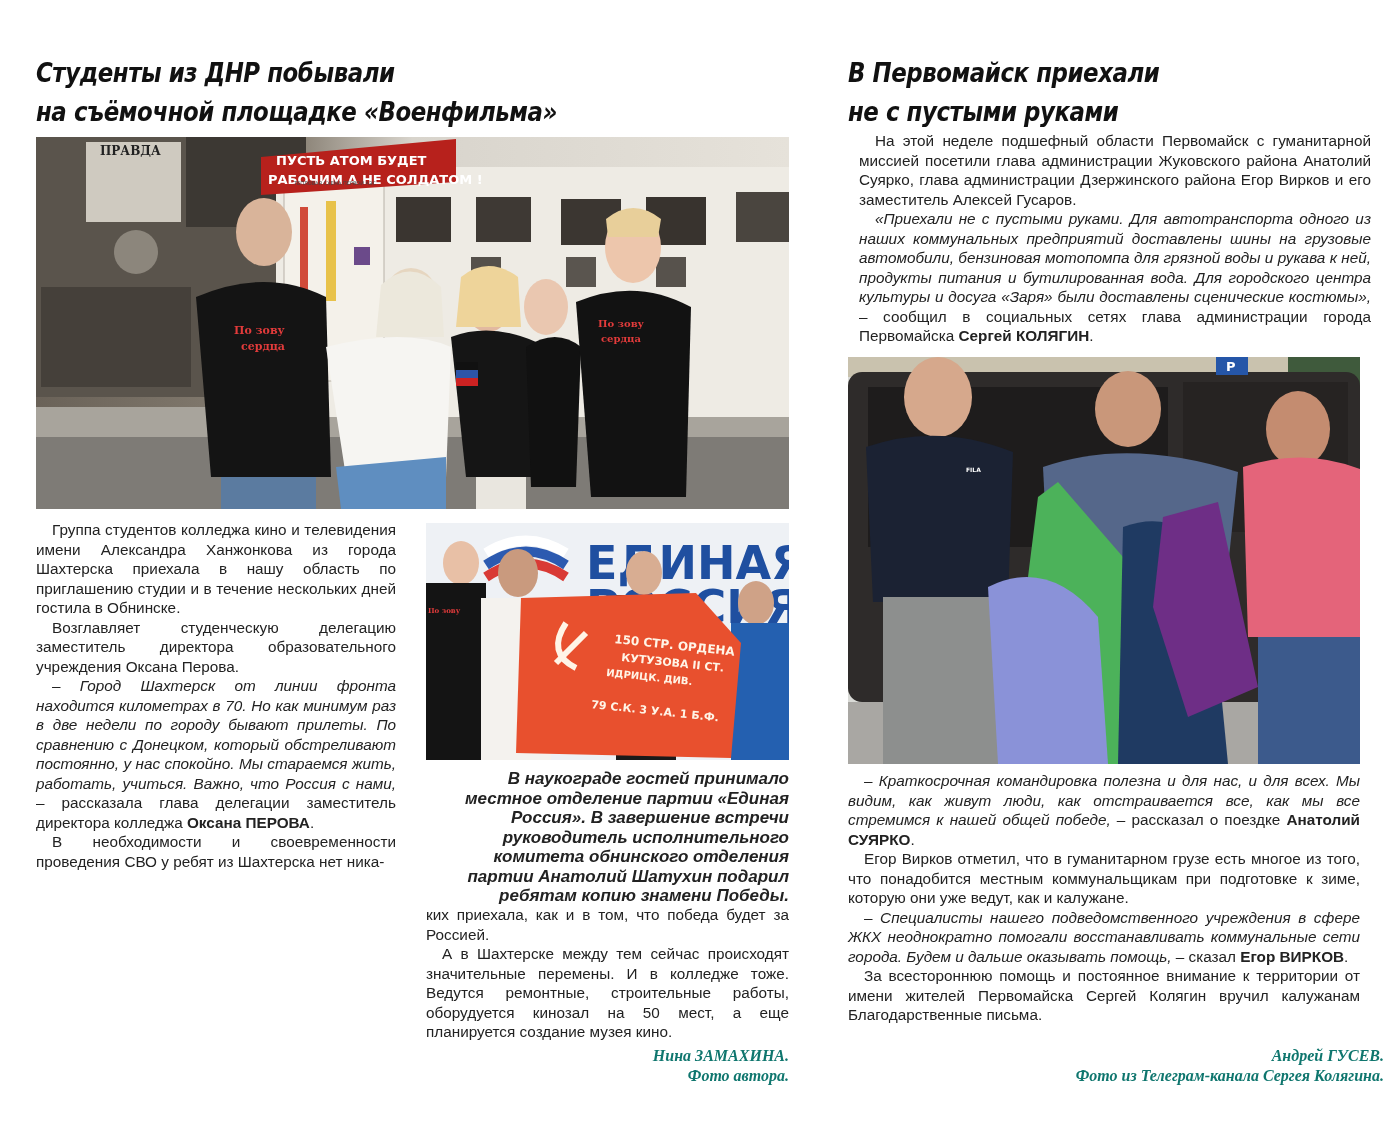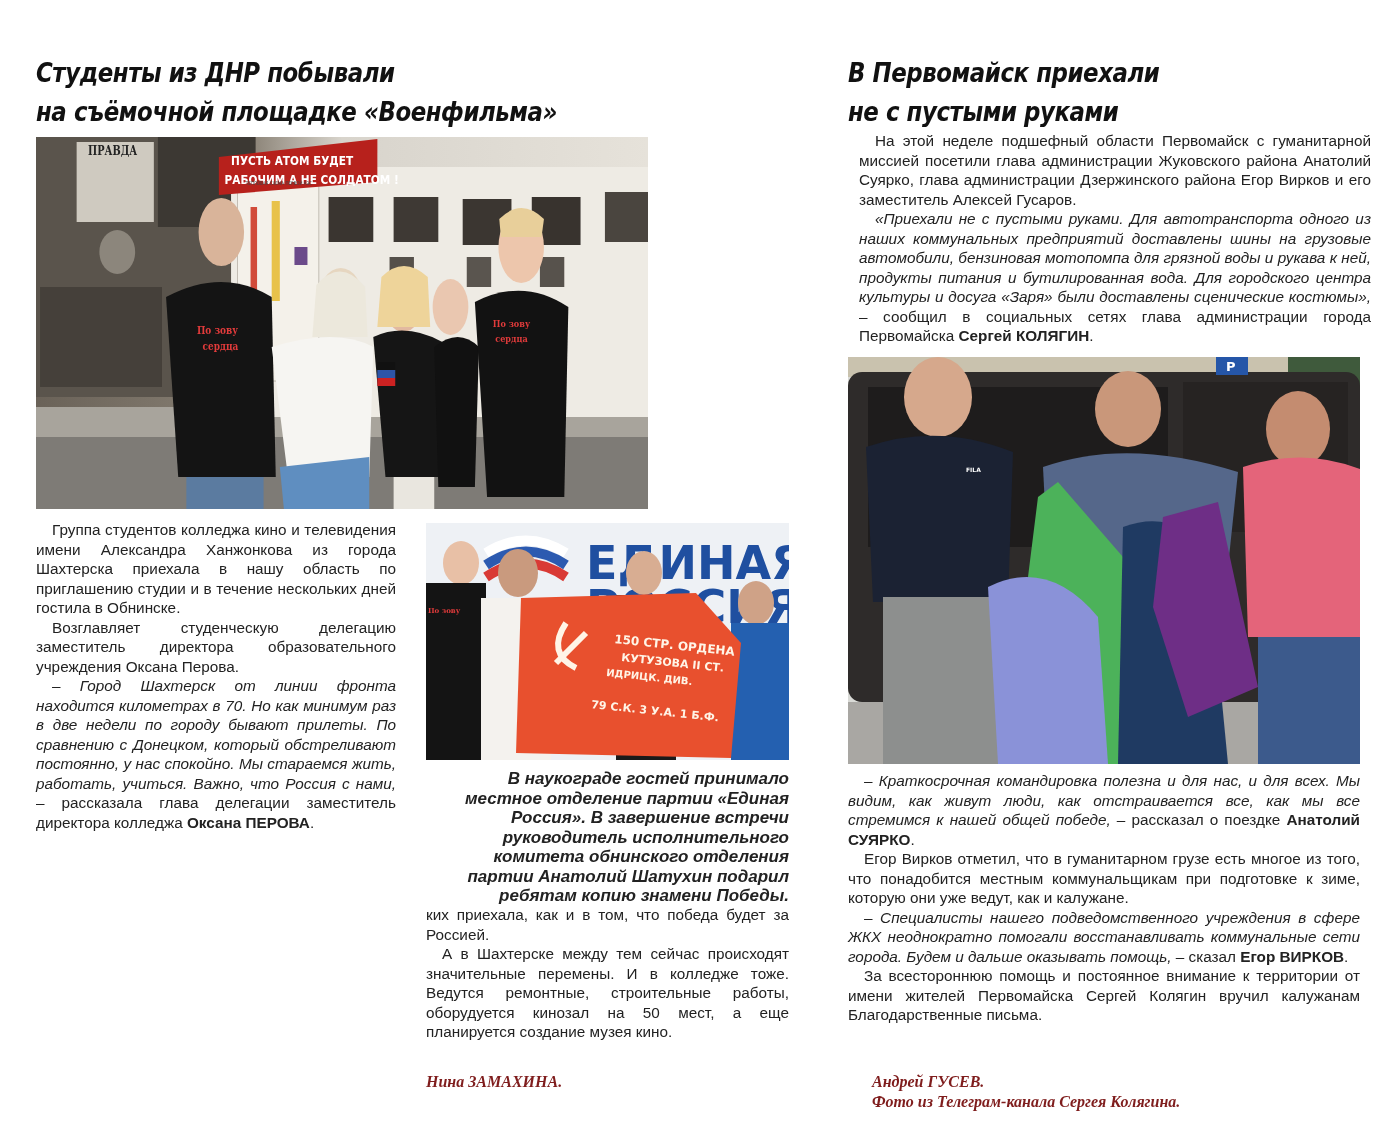--- a/index.html
+++ b/index.html
@@ -10,33 +10,33 @@
               font-size: 26px; line-height: 39px; letter-spacing: -0.5px; color: #111;
               transform: scaleX(0.88); transform-origin: left top; white-space: nowrap; }
   .col { font-size: 15.3px; line-height: 19.5px; text-align: justify; color: #222; }
   .col p { margin: 0; text-indent: 16px; }
   .col p.noindent { text-indent: 0; }
   .col i { font-style: italic; }
   .col b { font-weight: bold; }
   .caption { font-size: 17px; line-height: 19.5px; font-weight: bold; font-style: italic;
              text-align: right; color: #222; }
   .sign { font-family: "Liberation Serif", "DejaVu Serif", serif; font-weight: bold; font-style: italic;
-          font-size: 16px; line-height: 20px; text-align: left; color: #7f1d1d; margin-top: 26px; }
+          font-size: 16px; line-height: 20px; text-align: right; color: #0f766e; }
   .photo { overflow: hidden; }
   .photo svg { display: block; width: 100%; height: 100%; }
 </style>
 </head>
 <body>
 
 <div class="abs headline" style="left:36px; top:54px;">
   <div>Студенты из ДНР побывали</div>
   <div>на съёмочной площадке «Военфильма»</div>
 </div>
 
-<div class="abs photo" style="left:36px; top:137px; width:612px; height:372px;">
+<div class="abs photo" style="left:36px; top:137px; width:753px; height:372px;">
   <svg viewBox="0 0 753 372" preserveAspectRatio="none">
     <defs>
       <linearGradient id="mbg" x1="0" x2="1" y1="0" y2="0">
         <stop offset="0" stop-color="#6a6258"></stop>
           <stop offset="0.35" stop-color="#8a8276"></stop>
         <stop offset="0.5" stop-color="#d8d4cc"></stop>
           <stop offset="1" stop-color="#e6e2da"></stop>
       </linearGradient>
     </defs>
     <rect width="753" height="372" fill="url(#mbg)"></rect>
@@ -98,20 +98,21 @@
     <rect x="420" y="225" width="22" height="8" fill="#111"></rect>
     <rect x="420" y="233" width="22" height="8" fill="#2d55a8"></rect>
     <rect x="420" y="241" width="22" height="8" fill="#c22"></rect>
   </svg>
 </div>
 
 <div class="abs col" style="left:36px; top:520px; width:360px;">
   <p>Группа студентов колледжа кино и телевидения имени Александра Ханжонкова из города Шахтерска приехала в нашу область по приглашению студии и в течение нескольких дней гостила в Обнинске.</p>
   <p>Возглавляет студенческую делегацию заместитель директора образовательного учреждения Оксана Перова.</p>
   <p><i>– Город Шахтерск от линии фронта находится километрах в 70. Но как минимум раз в две недели по городу бывают прилеты. По сравнению с Донецком, который обстреливают постоянно, у нас спокойно. Мы стараемся жить, работать, учиться. Важно, что Россия с нами,</i><span> – рассказала глава делегации заместитель директора колледжа </span><b>Оксана ПЕРОВА</b>.</p>
+  <p>В необходимости и своевременности проведения СВО у ребят из Шахтерска нет ника-</p>
 </div>
 
 <div class="abs photo" style="left:426px; top:523px; width:363px; height:237px;">
   <svg viewBox="0 0 363 237" preserveAspectRatio="none">
     <rect width="363" height="237" fill="#eef1f5"></rect>
 
     <path d="M60 30 Q100 5 140 30" stroke="#ffffff" stroke-width="10" fill="none"></path>
     <path d="M60 42 Q100 15 140 42" stroke="#2c5ab0" stroke-width="10" fill="none"></path>
     <path d="M60 54 Q100 27 140 54" stroke="#d93a35" stroke-width="10" fill="none"></path>
     <text x="160" y="56" font-family="DejaVu Sans, sans-serif" font-size="46" font-weight="bold" fill="#1f4fa0">ЕДИНАЯ</text>
@@ -139,20 +140,21 @@
 </div>
 
 <div class="abs caption" style="left:432px; top:769px; width:357px;">В наукограде гостей принимало местное отделение партии «Единая Россия». В завершение встречи руководитель исполнительного комитета обнинского отделения партии Анатолий Шатухин подарил ребятам копию знамени Победы.</div>
 
 <div class="abs col" style="left:426px; top:905px; width:363px;">
   <p class="noindent">ких приехала, как и в том, что победа будет за Россией.</p>
   <p>А в Шахтерске между тем сейчас происходят значительные перемены. И в колледже тоже. Ведутся ремонтные, строительные работы, оборудуется кинозал на 50 мест, а еще планируется создание музея кино.</p>
 </div>
 <div class="abs sign" style="left:426px; top:1046px; width:363px;">
   <div>Нина ЗАМАХИНА.</div>
+  <div>Фото автора.</div>
 </div>
 
 <div class="abs headline" style="left:848px; top:54px;">
   <div>В Первомайск приехали</div>
   <div>не с пустыми руками</div>
 </div>
 
 <div class="abs col" style="left:848px; top:131px; width:512px;margin-left:11px;">
   <p>На этой неделе подшефный области Первомайск с гуманитарной миссией посетили глава администрации Жуковского района Анатолий Суярко, глава администрации Дзержинского района Егор Вирков и его заместитель Алексей Гусаров.</p>
   <p><i>«Приехали не с пустыми руками. Для автотранспорта одного из наших коммунальных предприятий доставлены шины на грузовые автомобили, бензиновая мотопомпа для грязной воды и рукава к ней, продукты питания и бутилированная вода. Для городского центра культуры и досуга «Заря» были доставлены сценические костюмы»,</i><span> – сообщил в социальных сетях глава администрации города Первомайска </span><b>Сергей КОЛЯГИН</b>.</p>

